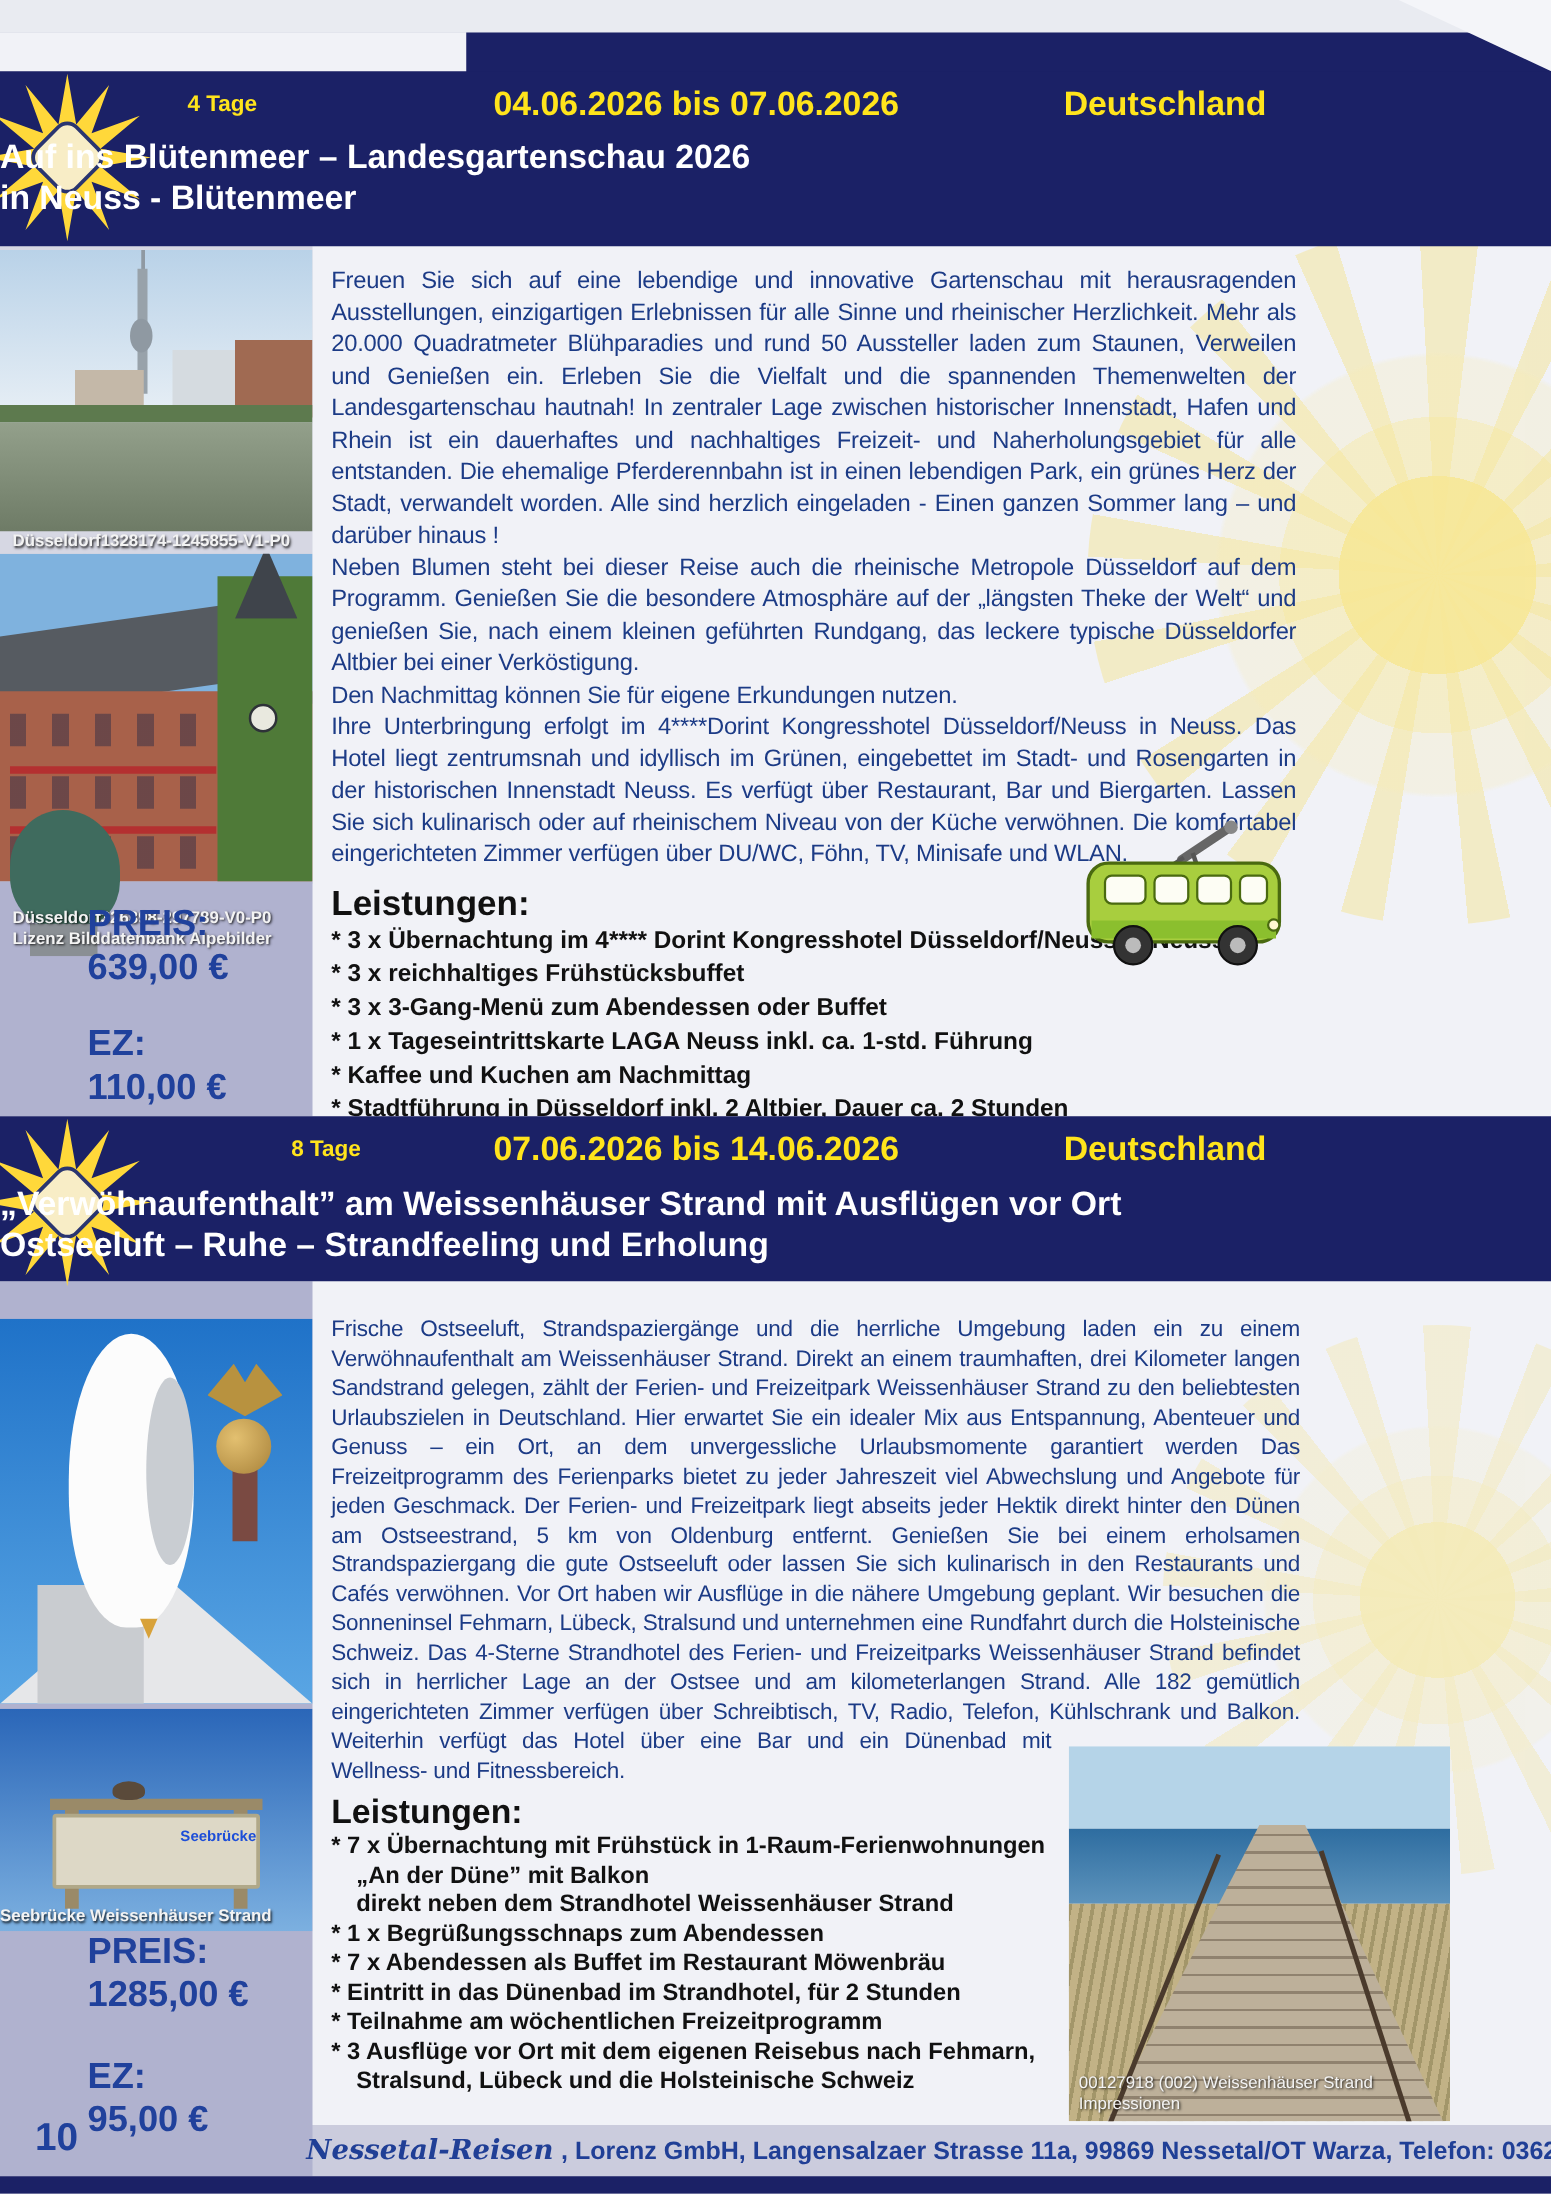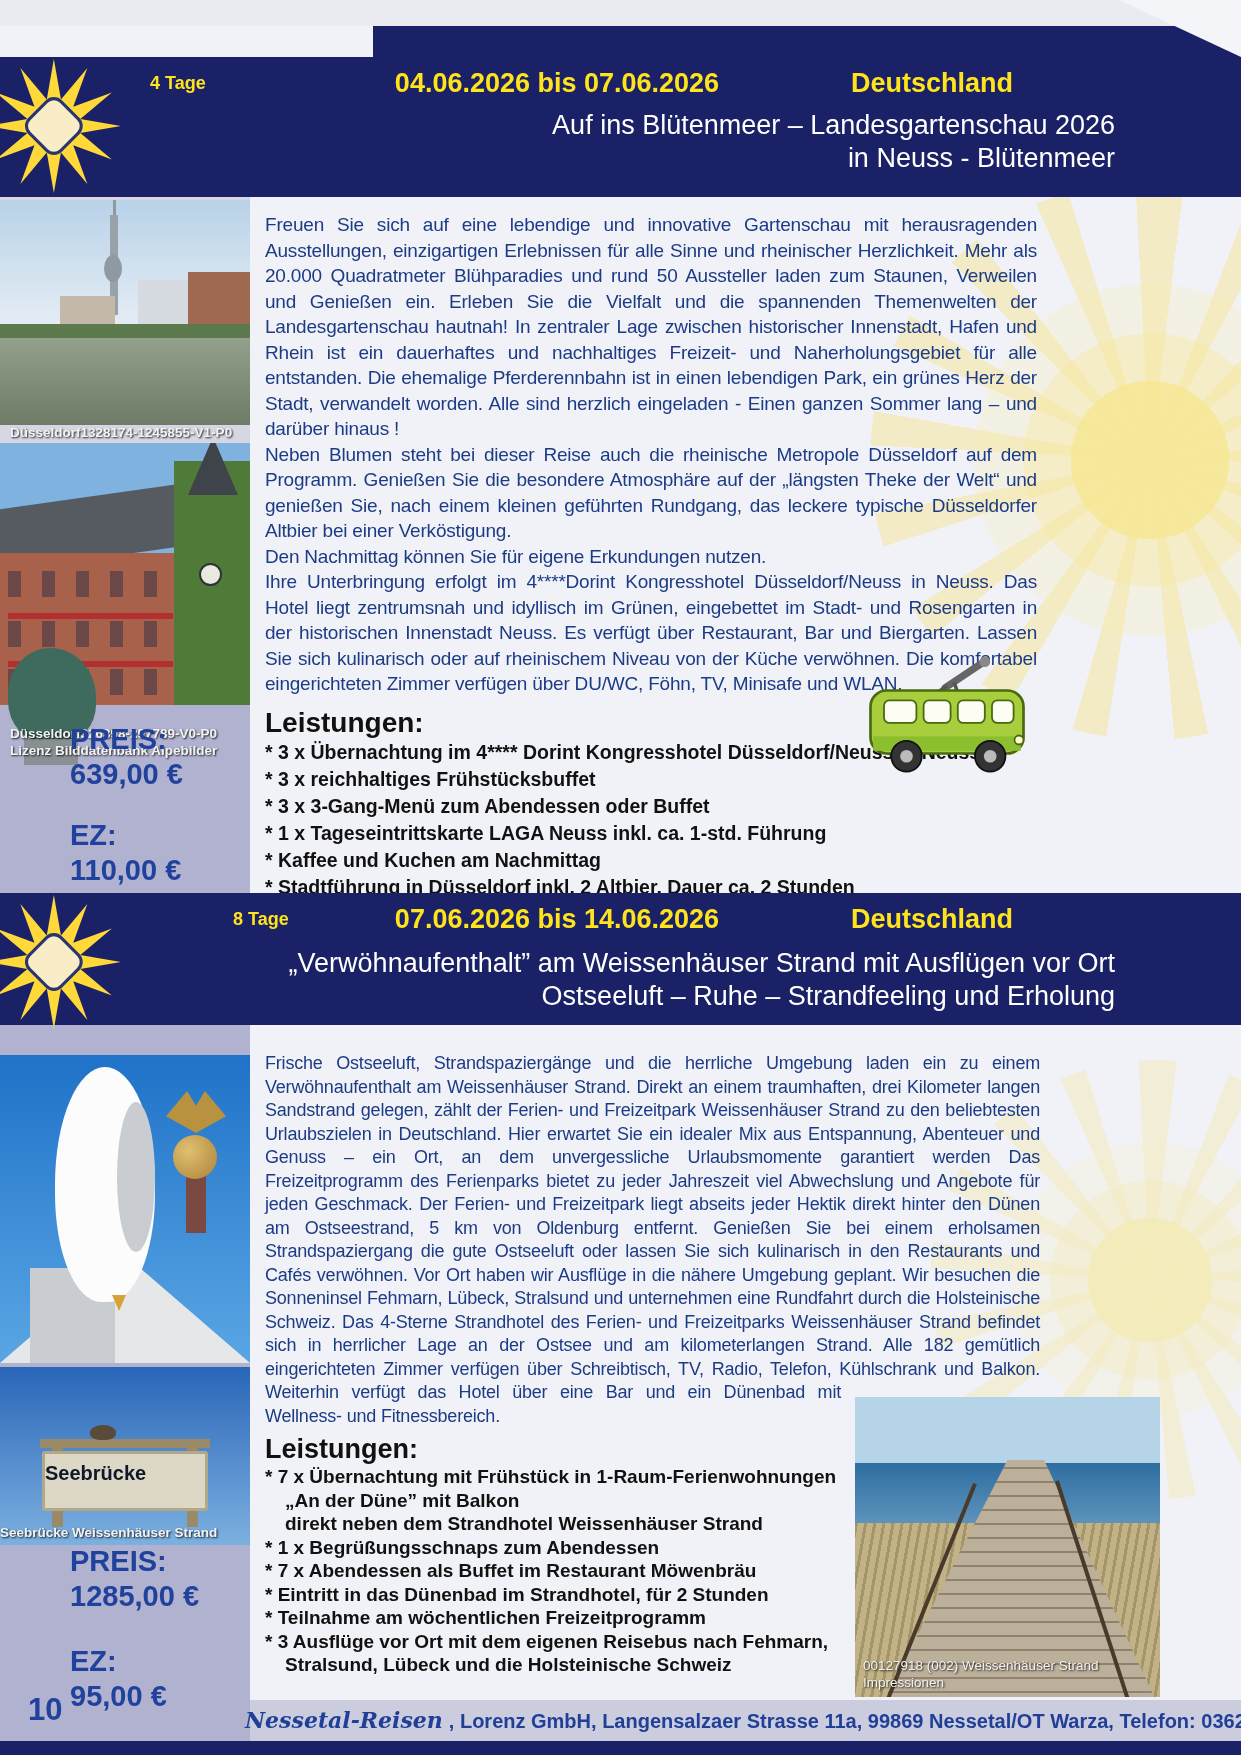--- a/index.html
+++ b/index.html
@@ -28,21 +28,21 @@
   
   .hdr{position:absolute;left:0;width:1241px;background:#1b2166;color:#fff;z-index:3}
   .hdr1{top:57px;height:140px}
   .hdr2{top:893px;height:132px}
   .sunlogo{position:absolute;left:-16px;top:-2px;width:160px;height:142px}
   .duration{position:absolute;top:16px;color:#ffe41c;font-weight:bold;font-size:18px}
   .hdr1 .duration{left:150px}
   .hdr2 .duration{left:233px}
   .dates{position:absolute;left:557px;transform:translateX(-50%);top:11px;color:#ffe41c;font-weight:bold;font-size:27px;white-space:nowrap}
   .country{position:absolute;right:228px;top:11px;color:#ffe41c;font-weight:bold;font-size:27px}
-  .titles{position:absolute;left:0;top:52px;width:1115px;text-align:right;font-weight:normal;font-size:27px;line-height:33px}
+  .titles{position:absolute;left:0;top:52px;width:1115px;text-align:left;font-weight:bold;font-size:27px;line-height:33px}
   .hdr2 .titles{top:54px}
 
   
   .leftcol1{position:absolute;left:0;top:197px;width:250px;height:510px;background:#d6d7e3;z-index:2}
   .leftcol1low{position:absolute;left:0;top:705px;width:250px;height:188px;background:#b0b2cf;z-index:2}
   .leftcol2{position:absolute;left:0;top:1025px;width:250px;height:716px;background:#b0b2cf;z-index:2}
 
   .photo{position:absolute;left:0;width:250px;overflow:hidden;z-index:3}
   .ph1{top:200px;height:264px}
   .ph2{top:443px;height:322px}
@@ -95,21 +95,21 @@
   .ph3 .eagle{left:166px;top:36px;width:60px;height:42px;background:#b8923f;
       clip-path:polygon(0 60%,35% 0,50% 35%,65% 0,100% 60%,50% 100%)}
   .ph3 .pedestal{left:186px;top:120px;width:20px;height:58px;background:#7a4a42}
 
   
   .ph4 .sky{left:0;top:0;width:250px;height:178px;background:linear-gradient(#2a66b8,#7cb0e0)}
   .ph4 .post{bottom:18px;width:11px;height:85px;background:#9a8a68}
   .ph4 .pl{left:52px}.ph4 .pr{right:52px}
   .ph4 .bar{left:40px;right:40px;top:72px;height:9px;background:#9a8a68}
   .ph4 .board{left:42px;right:42px;top:84px;height:60px;background:#ddd8c6;border:3px solid #b0a888;border-radius:3px;
-      text-align:left;font-weight:bold;font-size:20px;color:#0f172a;padding-top:8px;box-sizing:border-box}
+      text-align:right;font-weight:bold;font-size:12px;color:#1d4ed8;padding-top:8px;box-sizing:border-box}
   .ph4 .birdsit{left:90px;top:58px;width:26px;height:15px;background:#5a4a3a;border-radius:50% 50% 40% 40%}
 
   
   .spacer2{float:right;width:120px;height:345px}
   .beach{float:right;clear:right;width:305px;height:300px;margin:0 0 8px 14px;
          position:relative;overflow:hidden;z-index:3}
   .beach .sky{position:absolute;left:0;top:0;width:100%;height:22%;background:#b5d4e8}
   .beach .sea{position:absolute;left:0;top:22%;width:100%;height:20%;background:linear-gradient(#2e6da0,#5d93bc)}
   .beach .grass{position:absolute;left:0;top:42%;width:100%;height:58%;background:#c2b286;
       background-image:repeating-linear-gradient(100deg,rgba(90,85,40,.3) 0 3px,rgba(0,0,0,0) 3px 9px)}

